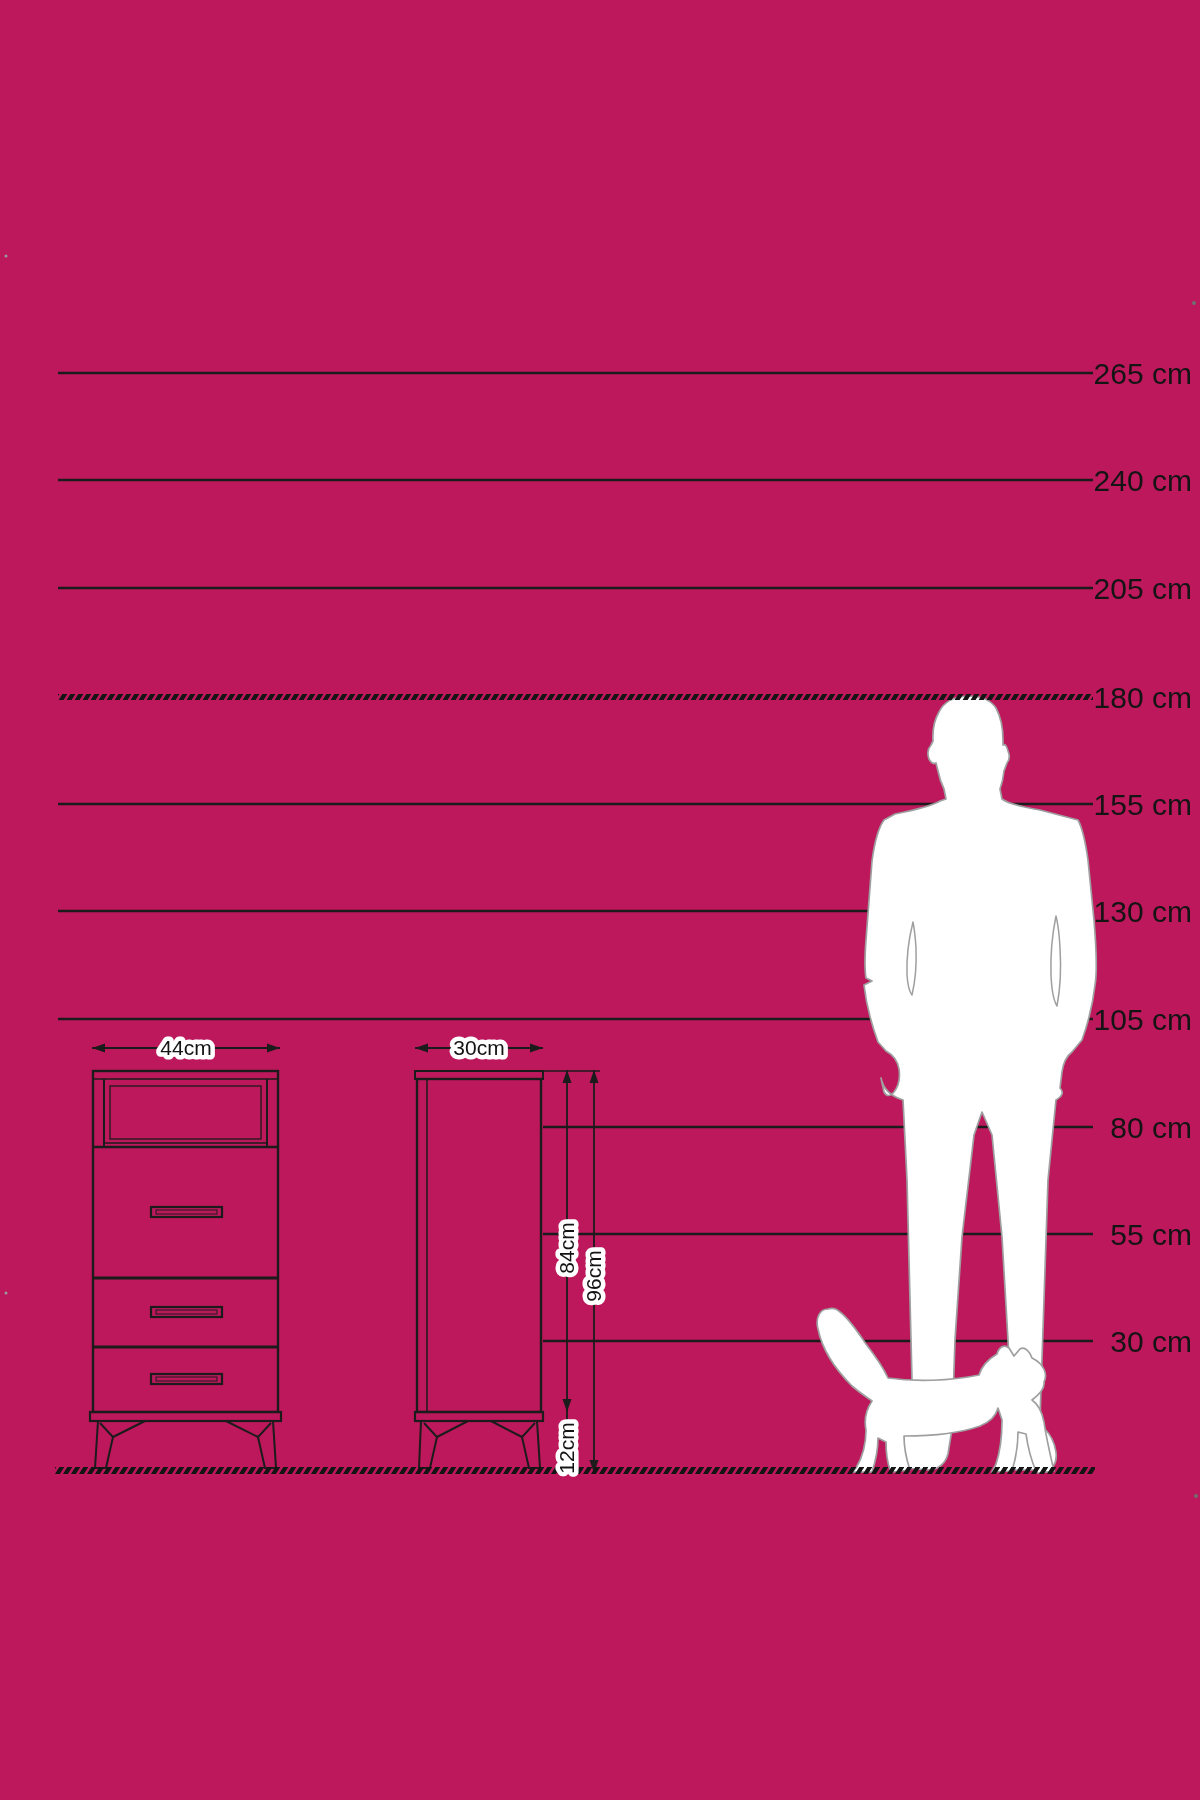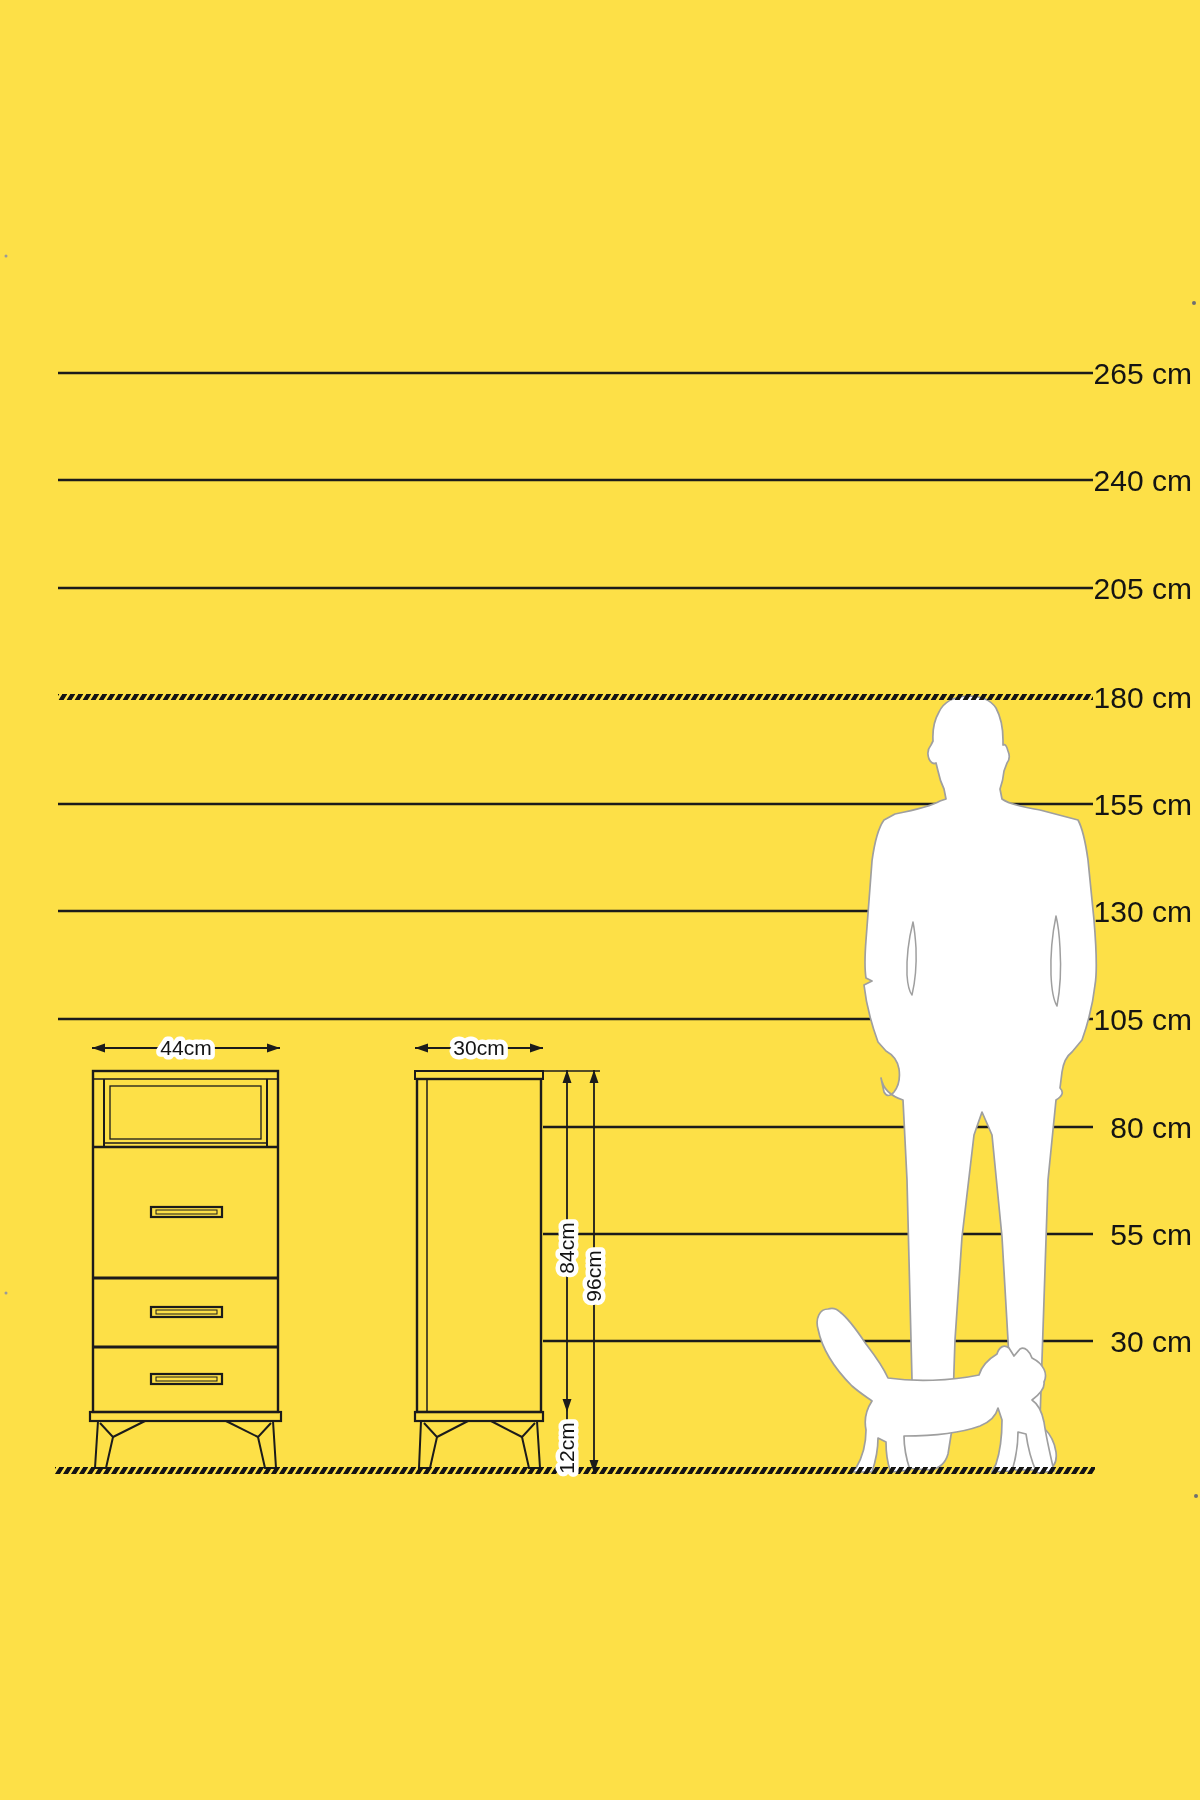--- a/index.html
+++ b/index.html
@@ -1,16 +1,16 @@
 <!DOCTYPE html>
 <html><head>
 <meta charset="utf-8">
 <style>
   html,body{margin:0;padding:0;background:#ffffff;}
-  .stage{position:relative;width:1200px;height:1800px;background:#fde047;overflow:hidden;}
+  .stage{position:relative;width:1200px;height:1800px;background:#be185d;overflow:hidden;}
   svg text{font-family:"Liberation Sans", sans-serif;}
   .scale-label{font-size:30px;fill:#141414;}
   .dim-label{font-size:21px;fill:#141414;paint-order:stroke;stroke:#ffffff;stroke-width:9px;stroke-linejoin:round;}
   .blk{stroke:#1b1b1b;fill:none;}
   .fig{stroke:#9f9f9f;stroke-width:1.7;fill:#ffffff;stroke-linejoin:round;stroke-linecap:round;}
   .figline{stroke:#9f9f9f;stroke-width:1.5;fill:none;stroke-linejoin:round;stroke-linecap:round;}
 </style>
 </head>
 <body>
 

